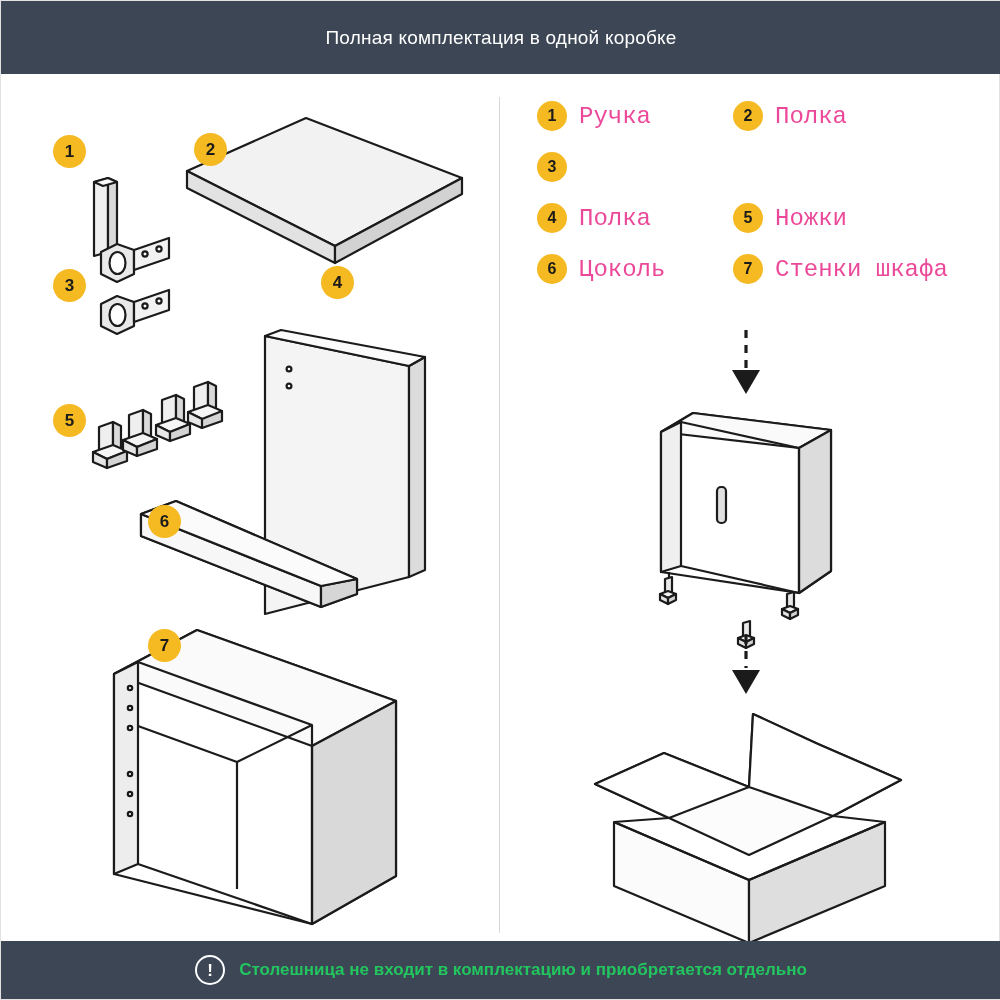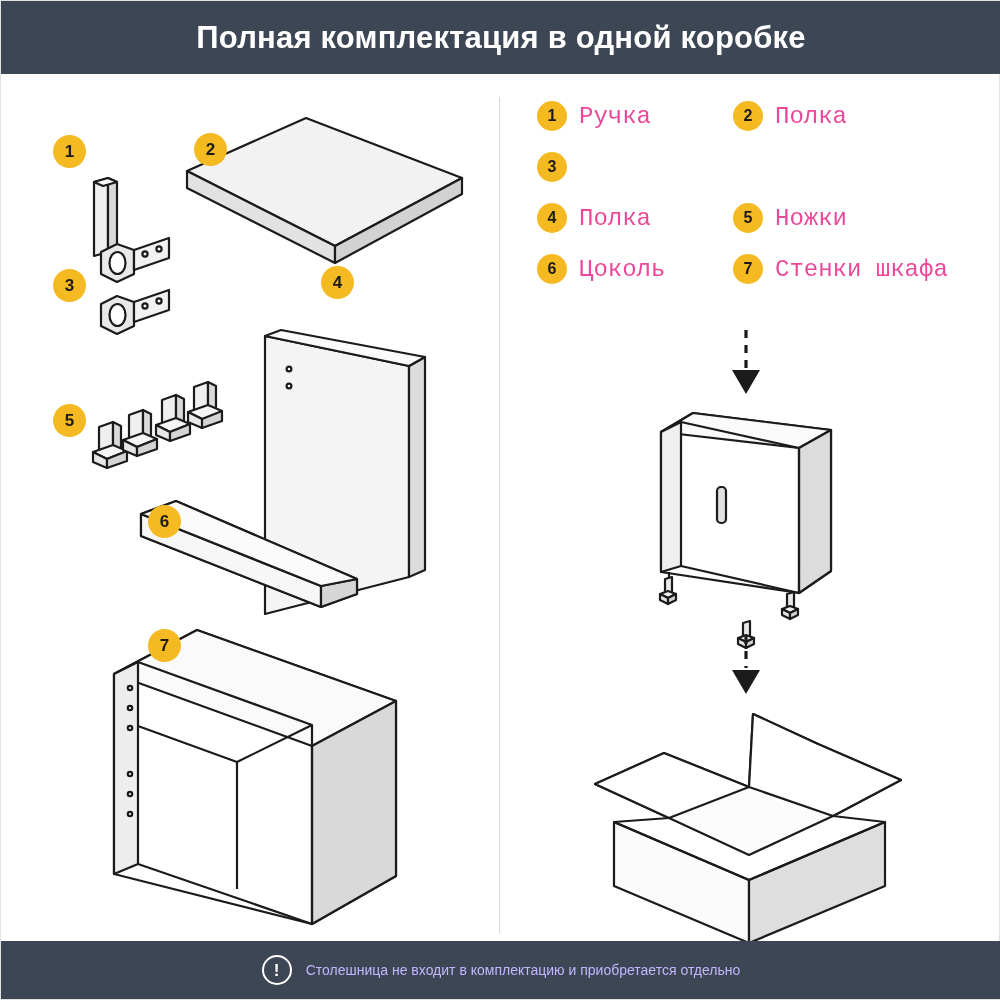--- a/index.html
+++ b/index.html
@@ -28,41 +28,41 @@
     top: 0;
     width: 1000px;
     height: 73px;
     background: #3d4655;
     display: flex;
     align-items: center;
     justify-content: center;
   }
   .header-title {
     color: #ffffff;
-    font-size: 31px;
-    font-weight: bold;
+    font-size: 19px;
+    font-weight: normal;
     letter-spacing: 0.2px;
   }
   
   .footer {
     position: absolute;
     left: 0;
     bottom: 0;
     width: 1000px;
     height: 58px;
     background: #3d4655;
     display: flex;
     align-items: center;
     justify-content: center;
     gap: 14px;
   }
   .footer-note {
-    color: #c4b5fd;
-    font-size: 14px;
-    font-weight: normal;
+    color: #22c55e;
+    font-size: 17px;
+    font-weight: bold;
   }
   .warn-icon {
     width: 26px;
     height: 26px;
     border: 2px solid #ffffff;
     border-radius: 50%;
     color: #ffffff;
     font-size: 17px;
     font-weight: bold;
     display: flex;

